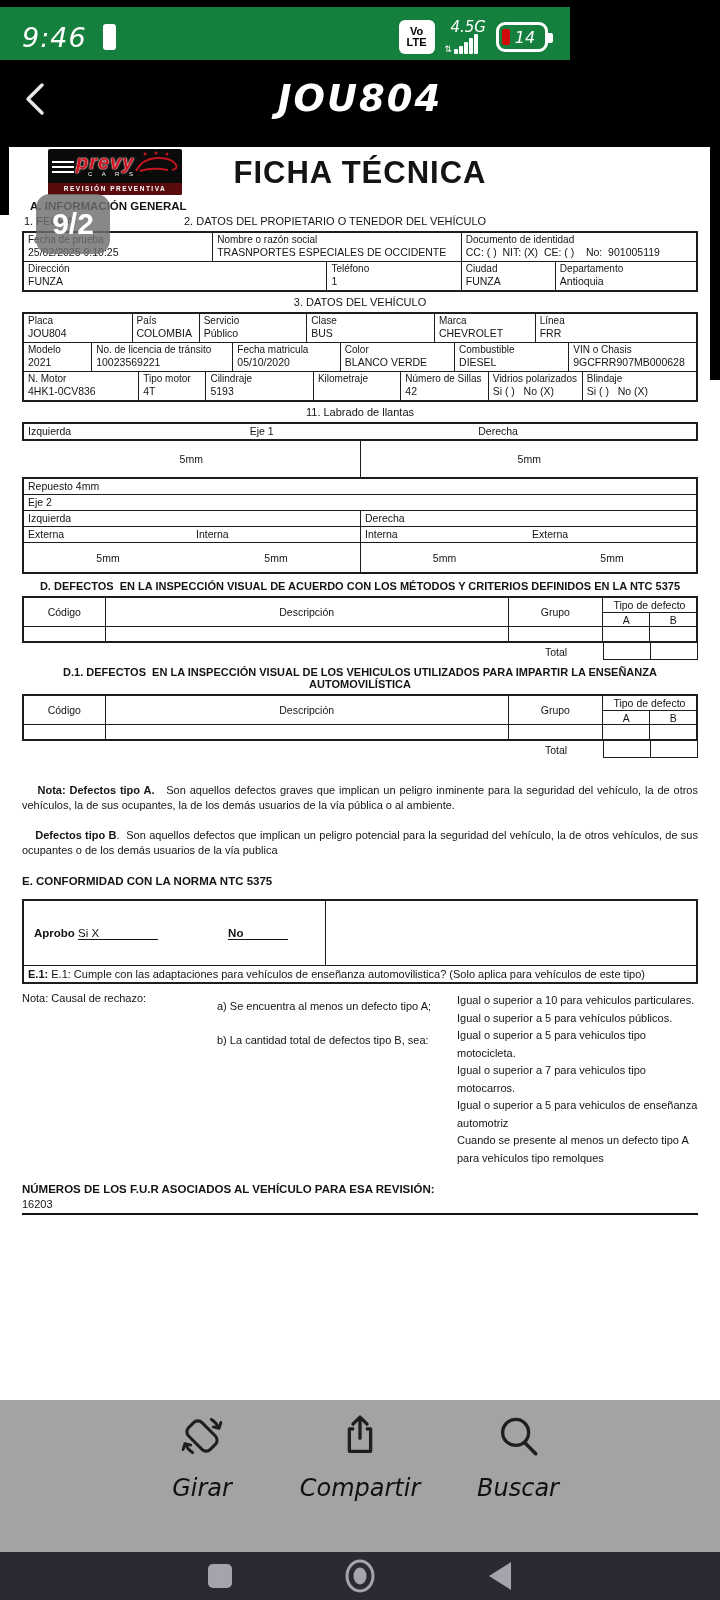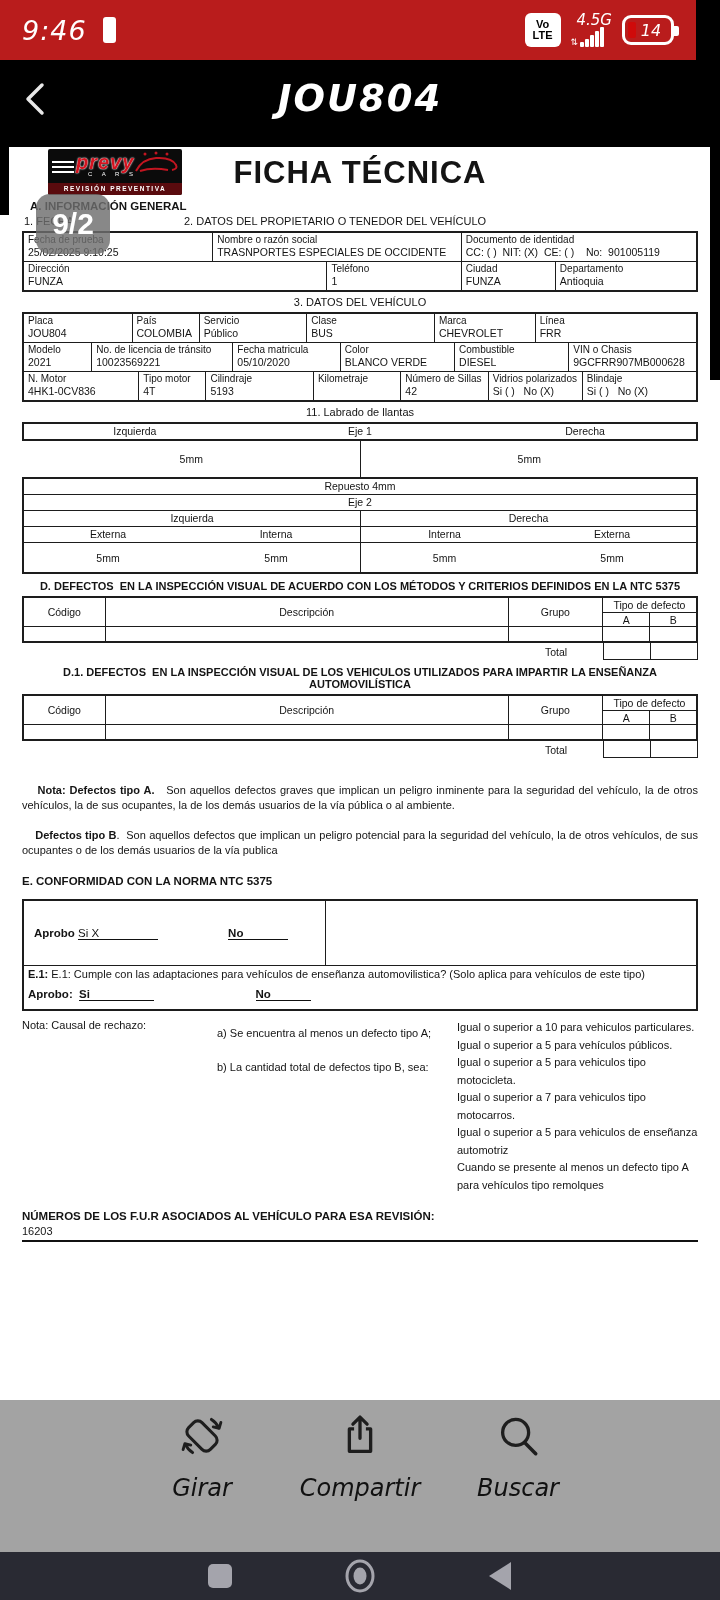--- a/index.html
+++ b/index.html
@@ -1,20 +1,20 @@
 <!DOCTYPE html>
 <html><head>
 <meta charset="utf-8">
 <style>
   * { margin:0; padding:0; box-sizing:border-box; }
   html,body { width:720px; height:1600px; background:#000; overflow:hidden; }
   body { position:relative; font-family:"Liberation Sans", sans-serif; }
 
   
-  .status-bar { position:absolute; top:0; left:0; width:696px; height:60px; background:#b91c1c;
+  .status-bar { position:absolute; top:7px; left:0; width:570px; height:60px; background:#15803d;
     display:flex; align-items:center; justify-content:space-between; padding:0 22px; }
   .hand { font-family:"DejaVu Sans", sans-serif; font-style:italic; }
   .time { color:#fff; font-size:27px; letter-spacing:1px; }
   .sb-left { display:flex; align-items:center; gap:16px; }
   .sb-batt-small { width:13px; height:26px; background:#fff; border-radius:3px; }
   .sb-right { display:flex; align-items:center; gap:10px; }
   .volte { background:#fff; color:#000; border-radius:6px; width:36px; height:34px;
     display:flex; flex-direction:column; align-items:center; justify-content:center;
     font-size:11px; font-weight:bold; line-height:11px; font-family:"Liberation Sans",sans-serif;}
   .netgrp { display:flex; flex-direction:column; align-items:flex-start; color:#fff; }
@@ -66,21 +66,21 @@
   .tbl { border:2px solid #1d1d1d; margin-top:4px; }
   .trow { display:flex; }
   .trow + .trow { border-top:1px solid #1d1d1d; }
   .cell { padding:1px 4px 2px 4px; }
   .cell + .cell { border-left:1px solid #1d1d1d; }
   .cl { font-size:10px; line-height:12px; white-space:pre-wrap; }
   .cv { font-size:10.5px; line-height:13px; white-space:pre-wrap; }
   .sec-center { text-align:center; font-size:11px; margin-top:4px; }
   .sec-center-b { text-align:center; font-size:11px; font-weight:bold; margin-top:6px; white-space:pre-wrap;}
 
-  .t-hdr { text-align:center; font-size:10.5px; }
+  .t-hdr { font-size:10.5px; }
   .tire-val { font-size:10.5px; text-align:center; }
 
   .df-cell { display:flex; align-items:center; justify-content:center; font-size:10.5px; }
   .total-row { display:flex; }
   .total-row .lbl { font-size:10.5px; display:flex; align-items:center; justify-content:center; }
 
   .nota { margin-top:10px; font-size:11px; line-height:15px; text-align:justify; white-space:pre-wrap;}
   .nota b { font-size:11px; }
   .sec-e { font-size:11.5px; font-weight:bold; margin-top:2px; }
 
@@ -414,26 +414,20 @@
     <div class="e-r1">
       <div class="left">
         <b>Aprobo</b>&nbsp;
         <span class="uline" style="min-width:80px">Si  X      </span>
         <span style="width:70px"></span>
         <b class="uline" style="min-width:60px">No       </b>
       </div>
       <div style="flex:1"></div>
     </div>
     <div class="e-r2"><b style="font-size:11px">E.1:</b> <span>E.1: Cumple con las adaptaciones para vehículos de enseñanza automovilistica? (Solo aplica para vehículos de este tipo)</span></div>
-    <div class="e-r3">
-      <b>Aprobo:</b>&nbsp;
-      <b class="uline" style="min-width:75px;display:inline-block">Si          </b>
-      <span style="display:inline-block;width:95px"></span>
-      <b class="uline" style="min-width:55px;display:inline-block">No       </b>
-    </div>
   </div>
 
   <div class="causal">
     <div class="c1">Nota: Causal de rechazo:</div>
     <div class="c2">
       <div>a) Se encuentra al menos un defecto tipo A;</div>
       <div class="b-item">b) La cantidad total de defectos tipo B, sea:</div>
     </div>
     <div class="c3">
       <div>Igual o superior a 10 para vehiculos particulares.</div>

